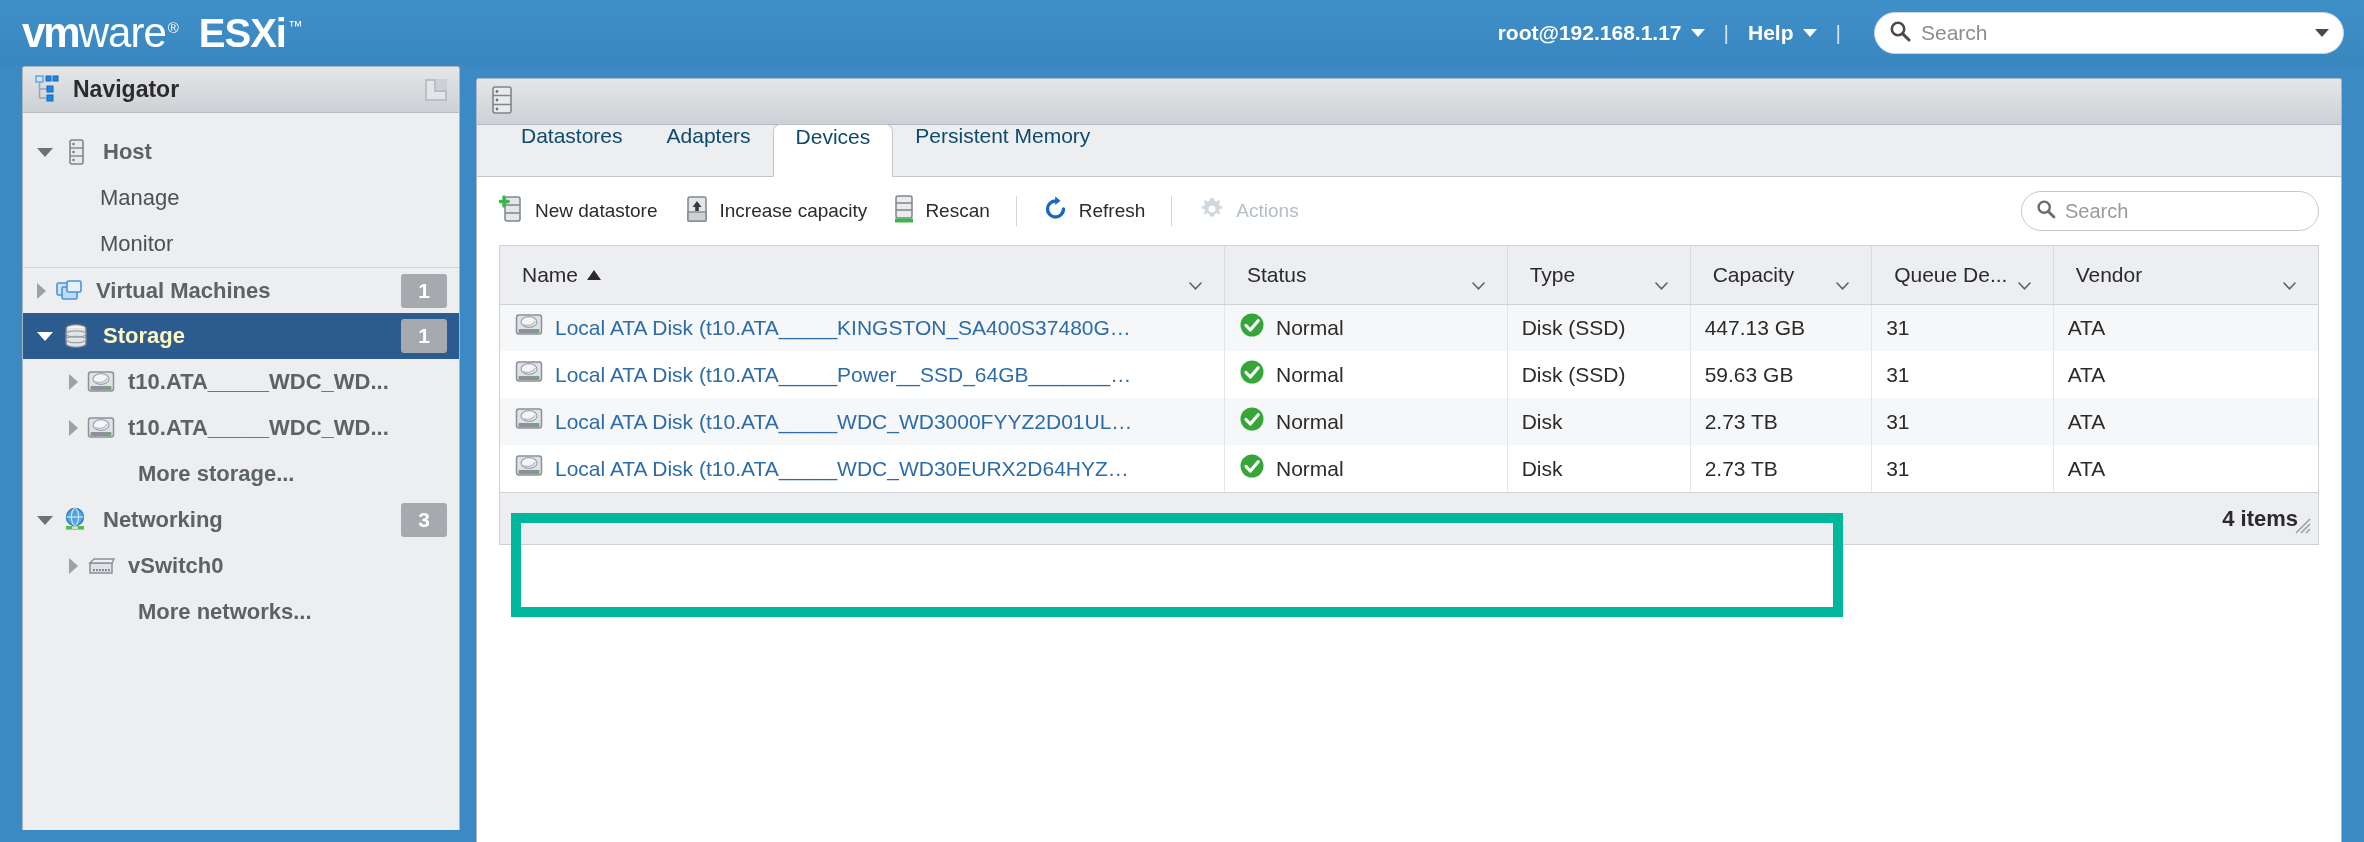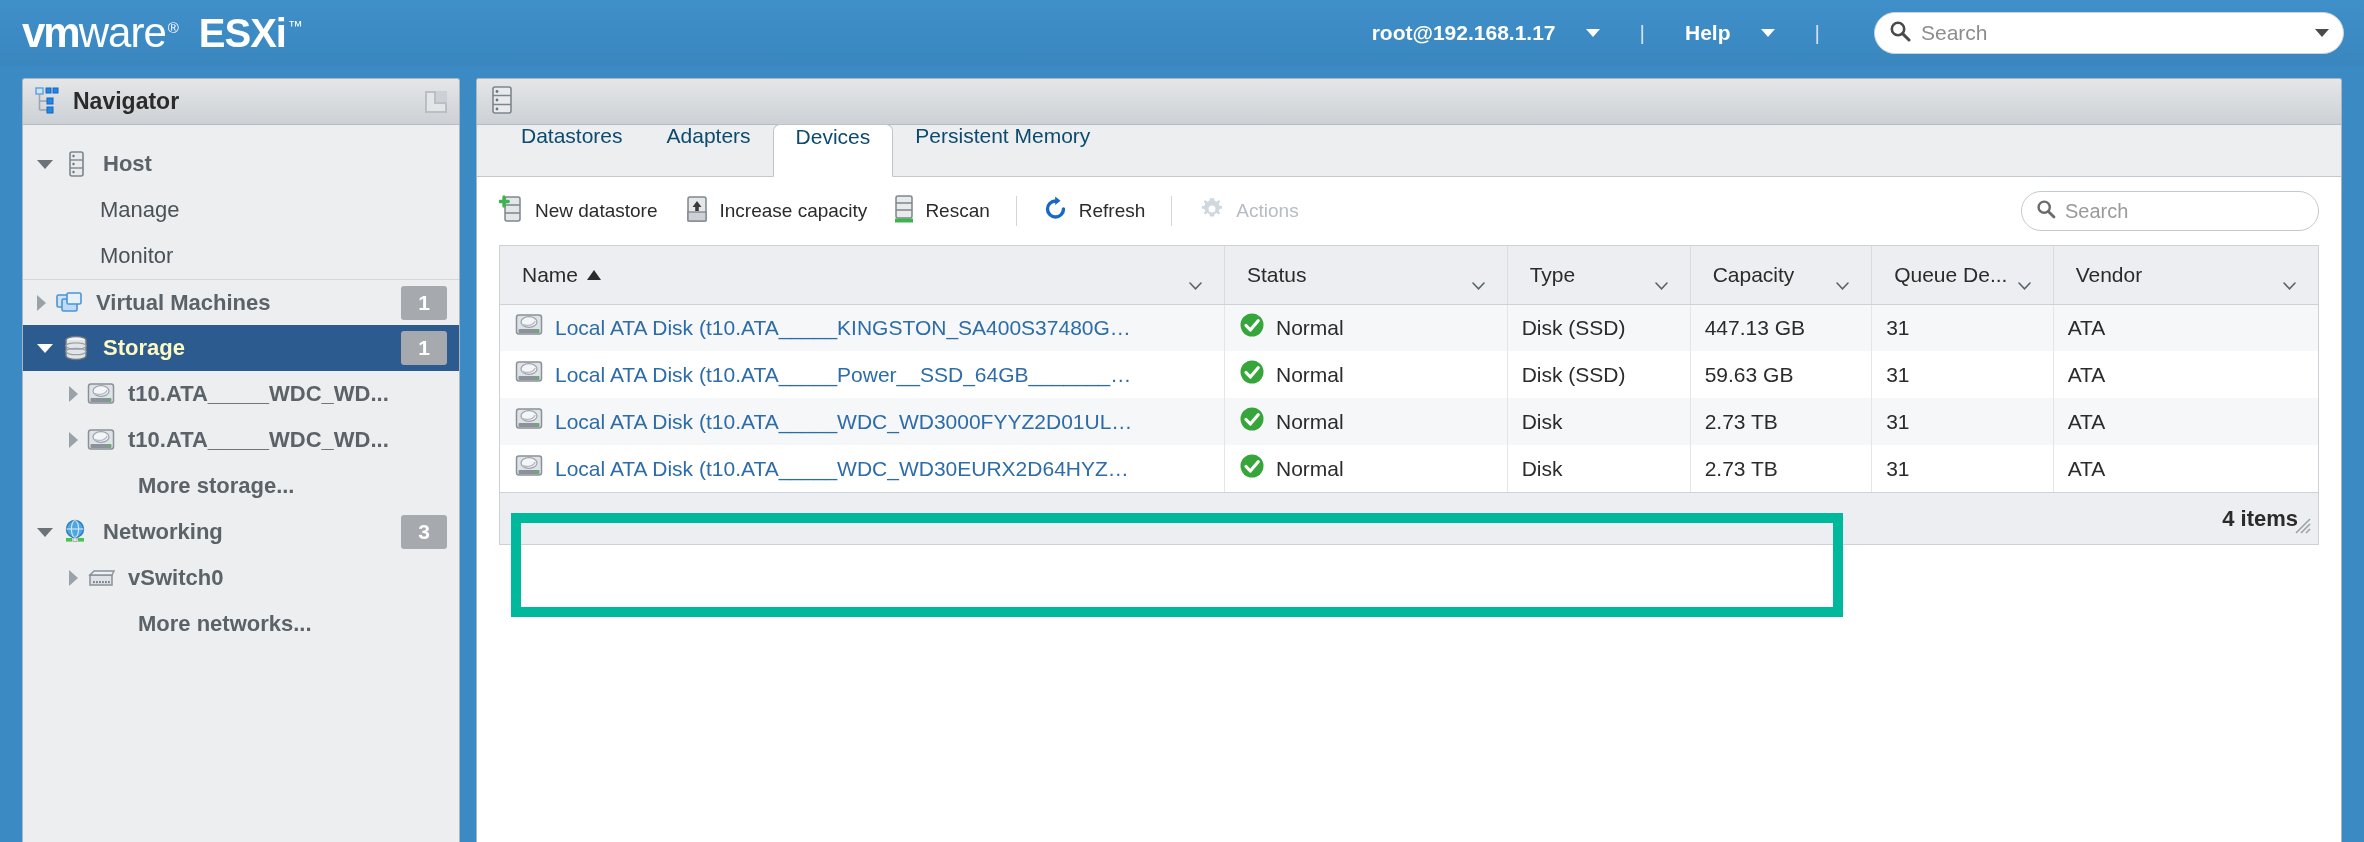--- a/index.html
+++ b/index.html
@@ -31,21 +31,21 @@
     font-size: 42px; font-weight: 300; letter-spacing: -1px;
   }
   .logo .reg { font-size: 15px; vertical-align: super; margin-left: 2px; position: relative; top: -14px;}
   .logo .esxi {
     font-size: 40px; font-weight: bold; letter-spacing: -1px; margin-left: 20px;
   }
   .logo .tm { font-size: 15px; position: relative; top: -16px; margin-left: 2px;}
 
   .topright {
     margin-left: auto; display: flex; align-items: center;
-    margin-right: 20px; color: #ffffff; font-size: 21px; gap: 21px;
+    margin-right: 20px; color: #ffffff; font-size: 21px;
   }
   .topright .user { font-weight: bold; }
   .topright .caret {
     display: inline-block; margin-left: 9px;
     width: 0; height: 0;
     border-left: 7px solid transparent; border-right: 7px solid transparent;
     border-top: 8px solid #ffffff;
     vertical-align: middle;
   }
   .topright .sep { margin: 0 19px; color: #cfe2f1; font-weight: 300; }
@@ -64,21 +64,21 @@
     width: 0; height: 0;
     border-left: 7px solid transparent; border-right: 7px solid transparent;
     border-top: 8px solid #4a4a4a;
   }
 
   
   .body-area { position: absolute; left: 0; top: 66px; width: 2364px; height: 776px; }
 
   
   .navigator {
-    position: absolute; left: 22px; top: 12px;
+    position: absolute; left: 22px; top: 0;
     width: 438px; height: 764px;
     background: #eceef0;
     border: 1px solid #a9b6c2;
     border-bottom: none;
     border-radius: 3px 3px 0 0;
   }
   .nav-header {
     height: 46px;
     background: linear-gradient(to bottom, #e4e6e8 0%, #cdd1d5 100%);
     border-bottom: 1px solid #b4bbc2;

